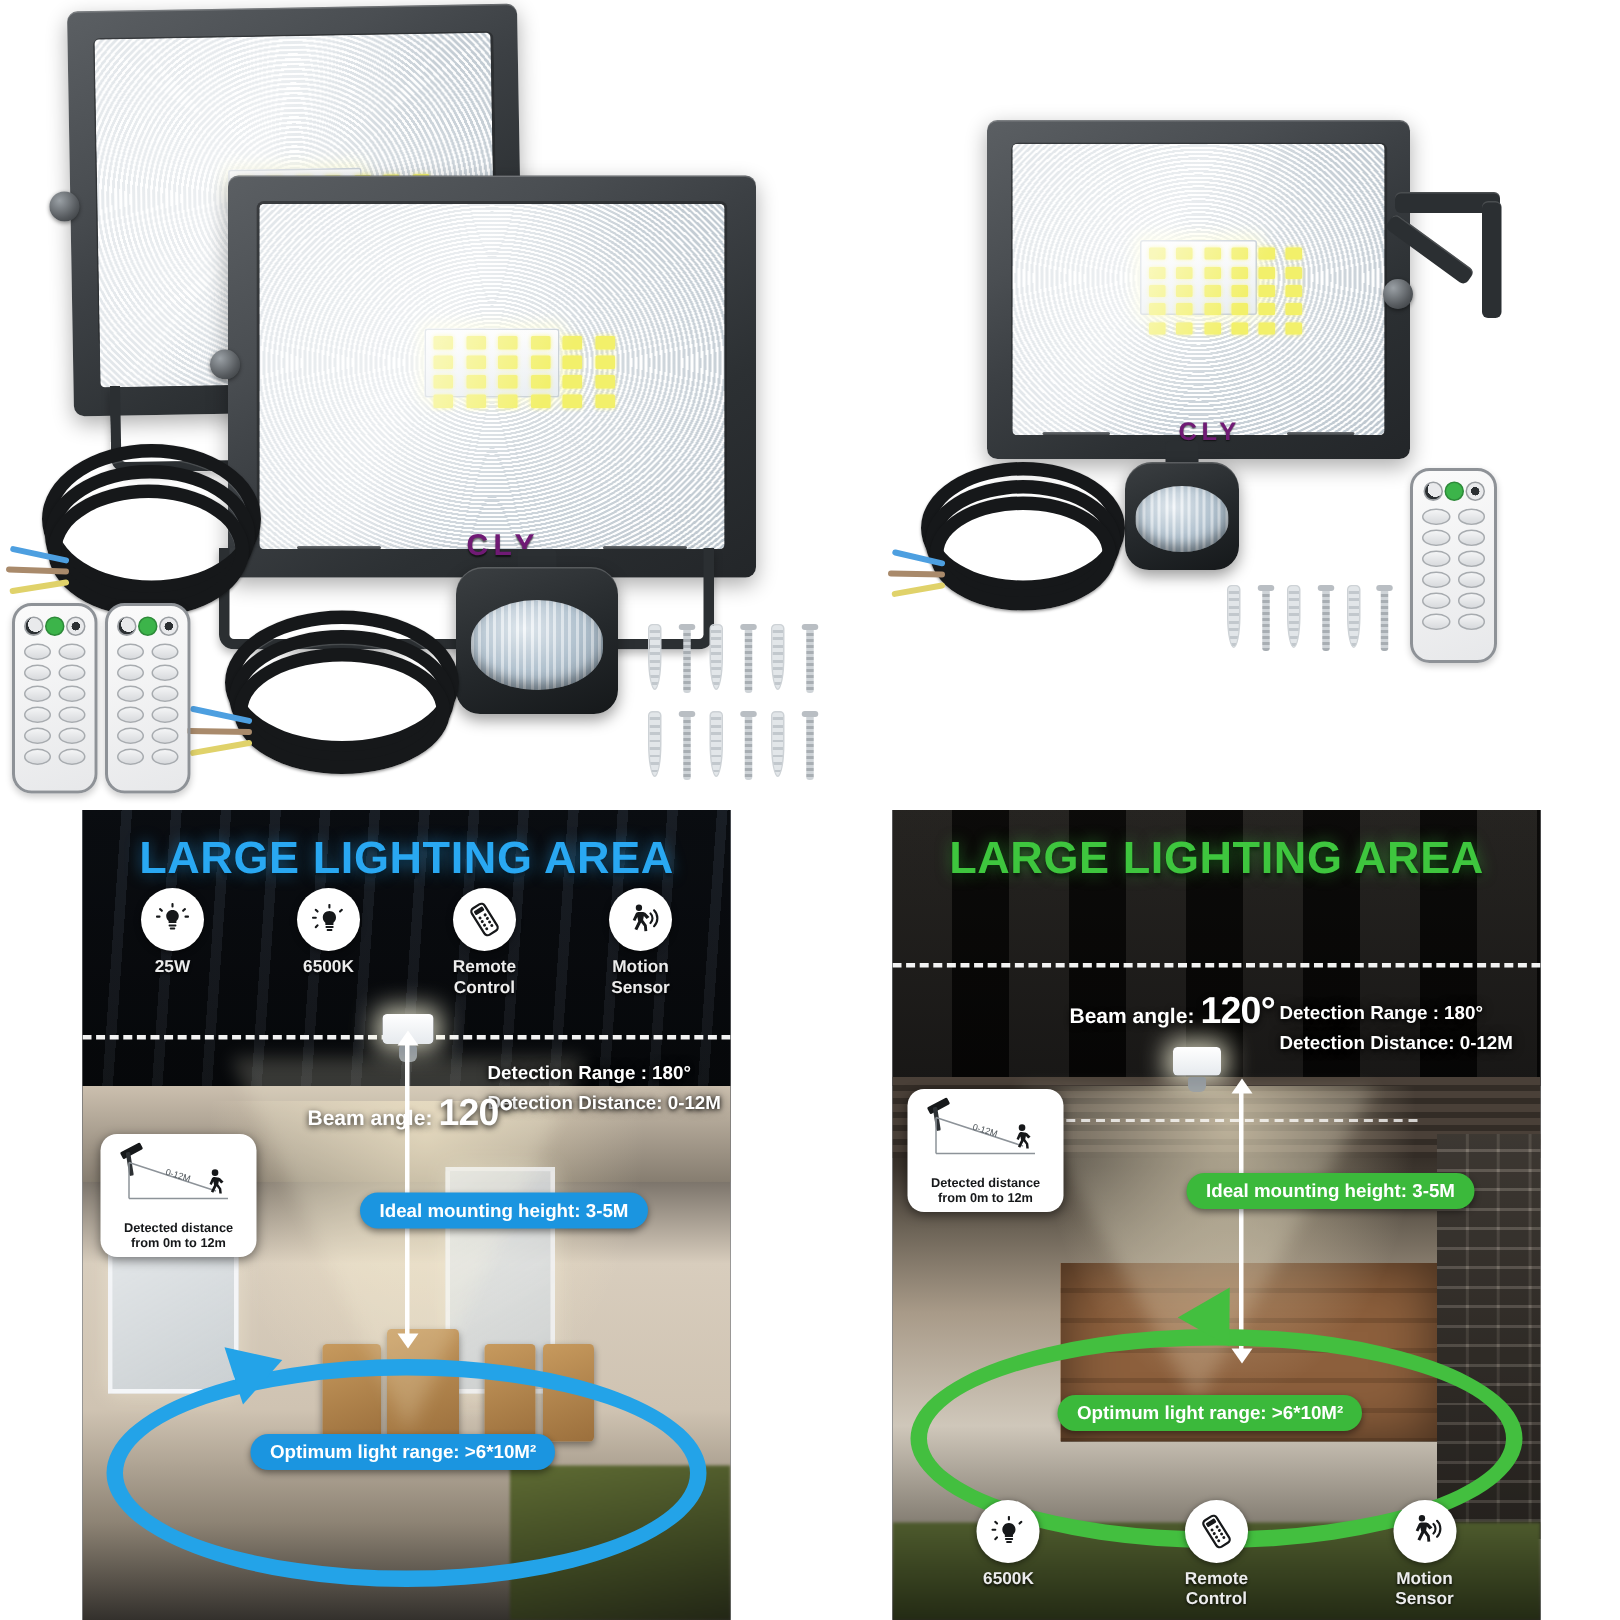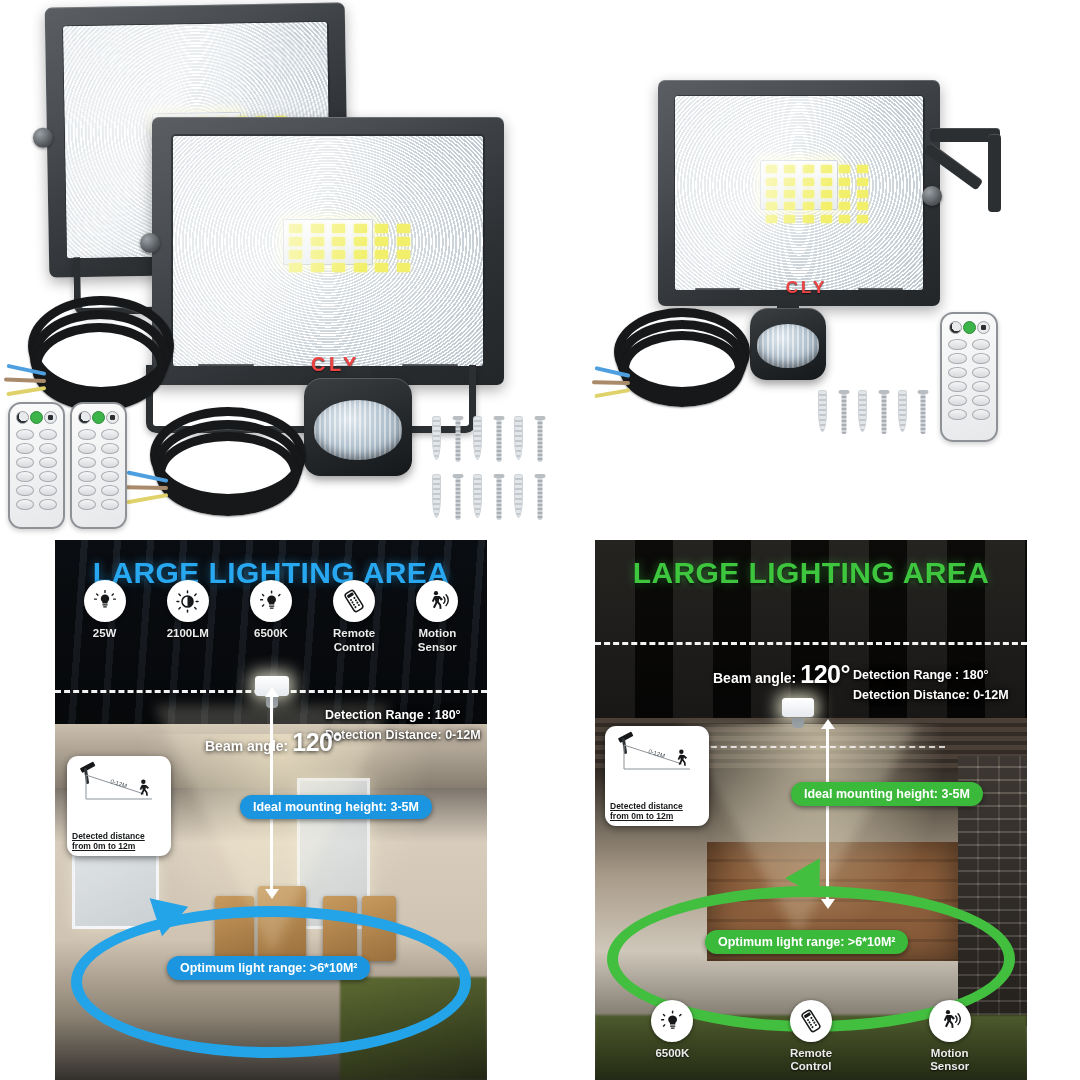--- a/index.html
+++ b/index.html
@@ -46,21 +46,21 @@
     position: absolute; left: 50%; top: 46%; transform: translate(-50%,-50%);
     display: grid; gap: 11%;
     padding: 5px 6px; border-radius: 2px;
     background: linear-gradient(#fdfdfd,#e8edf1);
     box-shadow: 0 0 9px 3px rgba(255,255,220,.85), inset 0 0 0 1px #c8d0d6;
   }
   .led { background:#f2f06a; border-radius: 1px;
          box-shadow: 0 0 3px rgba(250,245,120,.95); }
   .flood-brand {
     position: absolute; left: 0; right: 0; bottom: 3.5%;
-    text-align: center; color:#ef4444;
+    text-align: center; color:#701a75;
     font-weight: 700; letter-spacing: .18em;
     text-shadow: 0 1px 1px rgba(0,0,0,.6);
     padding-left: 15px;
   }
   .flood-brand::before, .flood-brand::after {
     content:""; position:absolute; top:50%; width:16%; height:2px;
     background: linear-gradient(#6c7074,#404447); border-radius:2px;
   }
   .flood-brand::before { left: 13%; }
   .flood-brand::after  { right: 13%; }
@@ -304,22 +304,22 @@
   .v-arrow.both::after  { bottom:-9px; border-top:10px solid #fff; }
 
   
   .inset-card {
     position:absolute; width:104px; background:#ffffff;
     border-radius:11px; padding:5px 5px 4px;
     box-shadow:0 2px 7px rgba(0,0,0,.5);
   }
   .inset-diagram { position:relative; height:50px; }
   .inset-caption {
-    text-align:left; font-size:8.5px; font-weight:700; color:#16181a;
-    line-height:1.22; margin-top:20px;text-decoration:underline;
+    text-align:center; font-size:8.5px; font-weight:700; color:#16181a;
+    line-height:1.22; margin-top:2px;
   }
 
   
   .ring {
     position:absolute; border-radius:50%;
     border-style:solid; background:transparent;
   }
   .ring.blue  { border-color:#23a3e8; }
   .ring.green { border-color:#43bf3f; }
   .ring-arrow { position:absolute; width:0; height:0; }
@@ -622,55 +622,35 @@
       <div class="window-pane" style="left:56%;top:44%;width:17%;height:28%;opacity:.85;"></div>
       <div class="furniture" style="left:37%;top:66%;width:9%;height:12%;"></div>
       <div class="furniture" style="left:47%;top:64%;width:11%;height:14%;"></div>
       <div class="furniture" style="left:62%;top:66%;width:8%;height:12%;"></div>
       <div class="furniture" style="left:71%;top:66%;width:8%;height:12%;"></div>
       <div class="ground-lawn"></div>
     </div>
 
     <div class="info-title blue">LARGE LIGHTING AREA</div>
 
-    <div class="spec-row" style="top:40px;">
+    <div class="spec-row" style="top:52px;">
       <div class="spec">
         <div class="spec-circle">
           <svg width="24" height="24" viewBox="0 0 24 24" fill="#16181a">
             <path d="M12 5.6c-2.4 0-4.2 1.8-4.2 4 0 1.5.8 2.6 1.6 3.4v1.4h5.2v-1.4c.8-.8 1.6-1.9 1.6-3.4 0-2.2-1.8-4-4.2-4z"></path>
             <rect x="9.4" y="15.3" width="5.2" height="1.3" rx=".5"></rect>
             <rect x="10.2" y="17.3" width="3.6" height="1.3" rx=".5"></rect>
             <rect x="11.3" y="1" width="1.4" height="3" rx=".6"></rect>
             <rect x="3.6" y="4.1" width="1.4" height="3" rx=".6" transform="rotate(-45 4.3 5.6)"></rect>
             <rect x="19" y="4.1" width="1.4" height="3" rx=".6" transform="rotate(45 19.7 5.6)"></rect>
             <rect x="1" y="9.4" width="3" height="1.4" rx=".6"></rect>
             <rect x="20" y="9.4" width="3" height="1.4" rx=".6"></rect>
           </svg>
         </div>
         <div class="spec-label">25W</div>
-      </div>
-      <div class="spec">
-        <div class="spec-circle">
-          <svg width="25" height="25" viewBox="0 0 24 24" fill="#16181a">
-            <path d="M12 6.3A5.7 5.7 0 1 0 12 17.7 5.7 5.7 0 0 0 12 6.3zm0 1.5v8.4a4.2 4.2 0 0 1 0-8.4z" fill="none"></path>
-            <circle cx="12" cy="12" r="5.3" fill="none" stroke="#16181a" stroke-width="1.5"></circle>
-            <path d="M12 6.7a5.3 5.3 0 0 1 0 10.6z"></path>
-            <g>
-              <rect x="11.3" y="1.2" width="1.4" height="3.2" rx=".7"></rect>
-              <rect x="11.3" y="19.6" width="1.4" height="3.2" rx=".7"></rect>
-              <rect x="1.2" y="11.3" width="3.2" height="1.4" rx=".7"></rect>
-              <rect x="19.6" y="11.3" width="3.2" height="1.4" rx=".7"></rect>
-              <rect x="3.7" y="3.9" width="1.4" height="3.2" rx=".7" transform="rotate(-45 4.4 5.5)"></rect>
-              <rect x="18.9" y="16.9" width="1.4" height="3.2" rx=".7" transform="rotate(-45 19.6 18.5)"></rect>
-              <rect x="18.9" y="3.9" width="1.4" height="3.2" rx=".7" transform="rotate(45 19.6 5.5)"></rect>
-              <rect x="3.7" y="16.9" width="1.4" height="3.2" rx=".7" transform="rotate(45 4.4 18.5)"></rect>
-            </g>
-          </svg>
-        </div>
-        <div class="spec-label">2100LM</div>
       </div>
       <div class="spec">
         <div class="spec-circle">
           <svg width="24" height="24" viewBox="0 0 24 24" fill="#16181a">
             <path d="M12.6 6.4c-2.5 0-4.4 1.9-4.4 4.2 0 1.6.8 2.7 1.7 3.5v1.5h5.4v-1.5c.9-.8 1.7-1.9 1.7-3.5 0-2.3-1.9-4.2-4.4-4.2z"></path>
             <rect x="10" y="16.4" width="5.4" height="1.3" rx=".5"></rect>
             <rect x="10.8" y="18.4" width="3.8" height="1.3" rx=".5"></rect>
             <rect x="11.9" y="1.6" width="1.4" height="3" rx=".6"></rect>
             <rect x="3.4" y="4.6" width="1.4" height="3" rx=".6" transform="rotate(-45 4.1 6.1)"></rect>
             <rect x="1" y="10.1" width="3.2" height="1.4" rx=".6"></rect>

